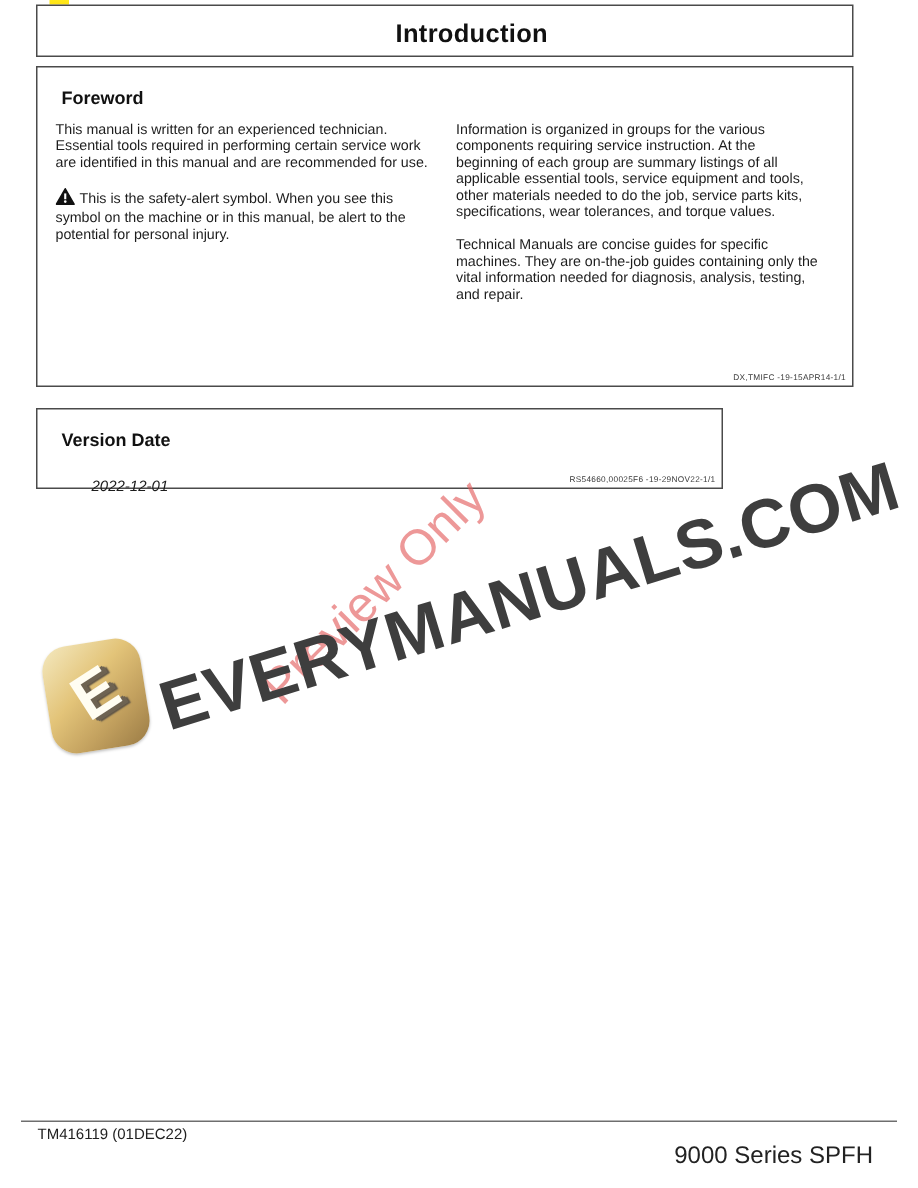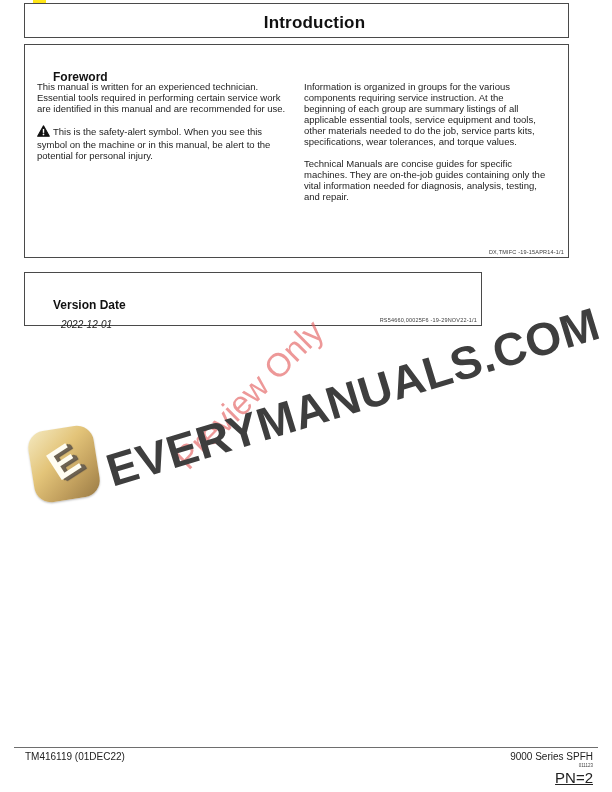--- a/index.html
+++ b/index.html
@@ -9,21 +9,21 @@
     color:#1d1d1d;overflow:hidden;margin:0 auto;
   }
   
   .marker{position:absolute;left:33px;top:0;width:13px;height:28px;
     background:linear-gradient(180deg,#ffe81a 0%,#fbcd00 55%,#cf9b00 100%);}
   
   .box{position:absolute;border:1px solid #4a4a4a;background:#fff;box-sizing:border-box;}
   .header-box{left:24px;top:3px;width:545px;height:35px;text-align:center;padding-left:36px;}
   .page-title{margin:0;padding-top:9px;font-size:17px;font-weight:bold;color:#111;letter-spacing:.2px;}
   .foreword-box{left:24px;top:44px;width:545px;height:214px;}
-  .section-heading{position:absolute;left:12px;top:9px;margin:16px;font-size:12px;font-weight:bold;color:#111;}
+  .section-heading{position:absolute;left:12px;top:9px;margin:4px;font-size:12px;font-weight:bold;color:#111;}
   .col{position:absolute;top:36px;}
   .col-left{left:12px;width:270px;}
   .col-right{left:279px;width:270px;}
   .body-par{margin:0 0 11px 0;font-size:9.5px;line-height:11px;white-space:pre;color:#1d1d1d;}
   .alert-icon{display:inline-block;vertical-align:-2px;margin-right:3px;}
   .ref-code{position:absolute;right:4px;bottom:2px;font-size:5.5px;color:#3a3a3a;letter-spacing:.2px;}
   .version-box{left:24px;top:272px;width:458px;height:54px;}
   .version-date{position:absolute;left:20px;top:30px;margin:16px;font-size:10px;font-style:italic;}
   
   .preview-only{position:absolute;left:167px;top:450px;transform:rotate(-45deg);
@@ -36,21 +36,21 @@
     background:linear-gradient(140deg,#f4e9c0 0%,#e3c479 40%,#c2a05e 70%,#9a7b45 100%);
     box-shadow:0 1px 2px rgba(0,0,0,.25);}
   .logo-letter{position:absolute;left:50%;top:50%;margin:0;
     transform:translate(-50%,-54%) rotate(-24deg);
     font-size:42px;font-weight:bold;color:#fffdf2;
     text-shadow:2px 2px 0 #6e6352,3px 3px 0 #6e6352,4px 4px 1px #5d5346;}
   
   .footer-rule{position:absolute;left:14px;top:747px;width:584px;height:1px;background:#6e6e6e;}
   .footer-left{position:absolute;left:25px;top:751px;margin:0;font-size:10px;color:#222;}
   .footer-right{position:absolute;right:19px;top:751px;text-align:right;}
-  .footer-series{margin:0;font-size:10px;color:#222;}
+  .footer-series{margin:11px;font-size:16px;color:#222;}
   .footer-tiny{margin:1px 0 0 0;font-size:4.5px;color:#444;}
   .footer-pn{margin:1px 0 0 0;font-size:15px;color:#222;text-decoration:underline;}
 </style>
 </head>
 <body>
 
 <div class="page">
 
   <div class="marker"></div>
 

